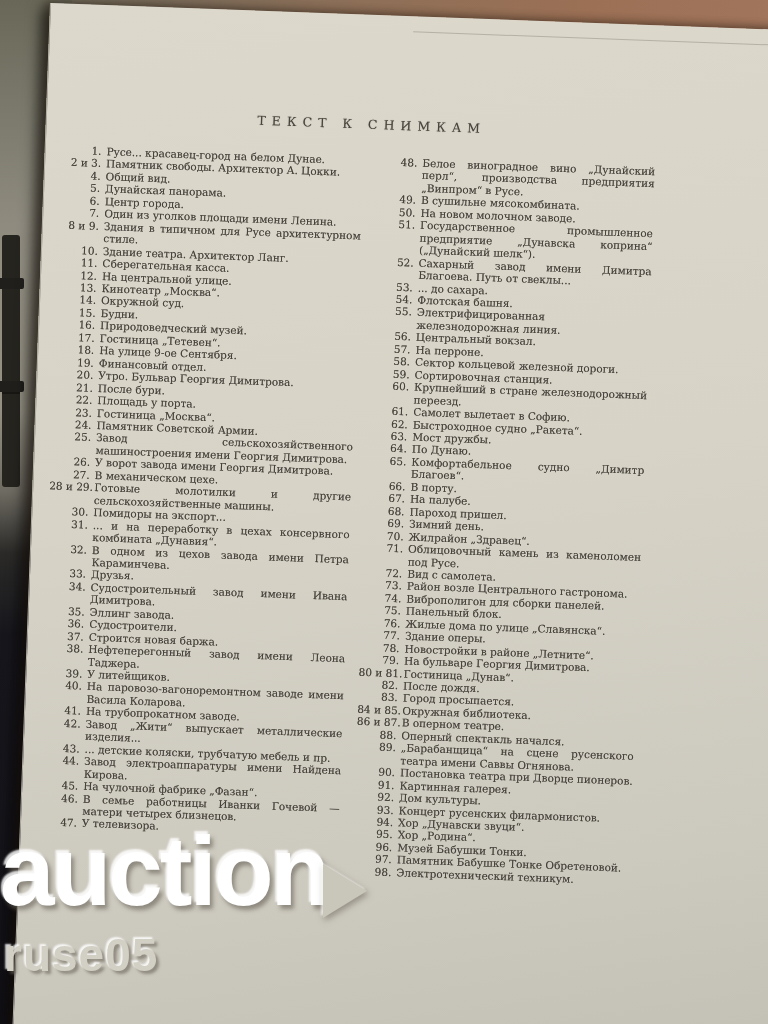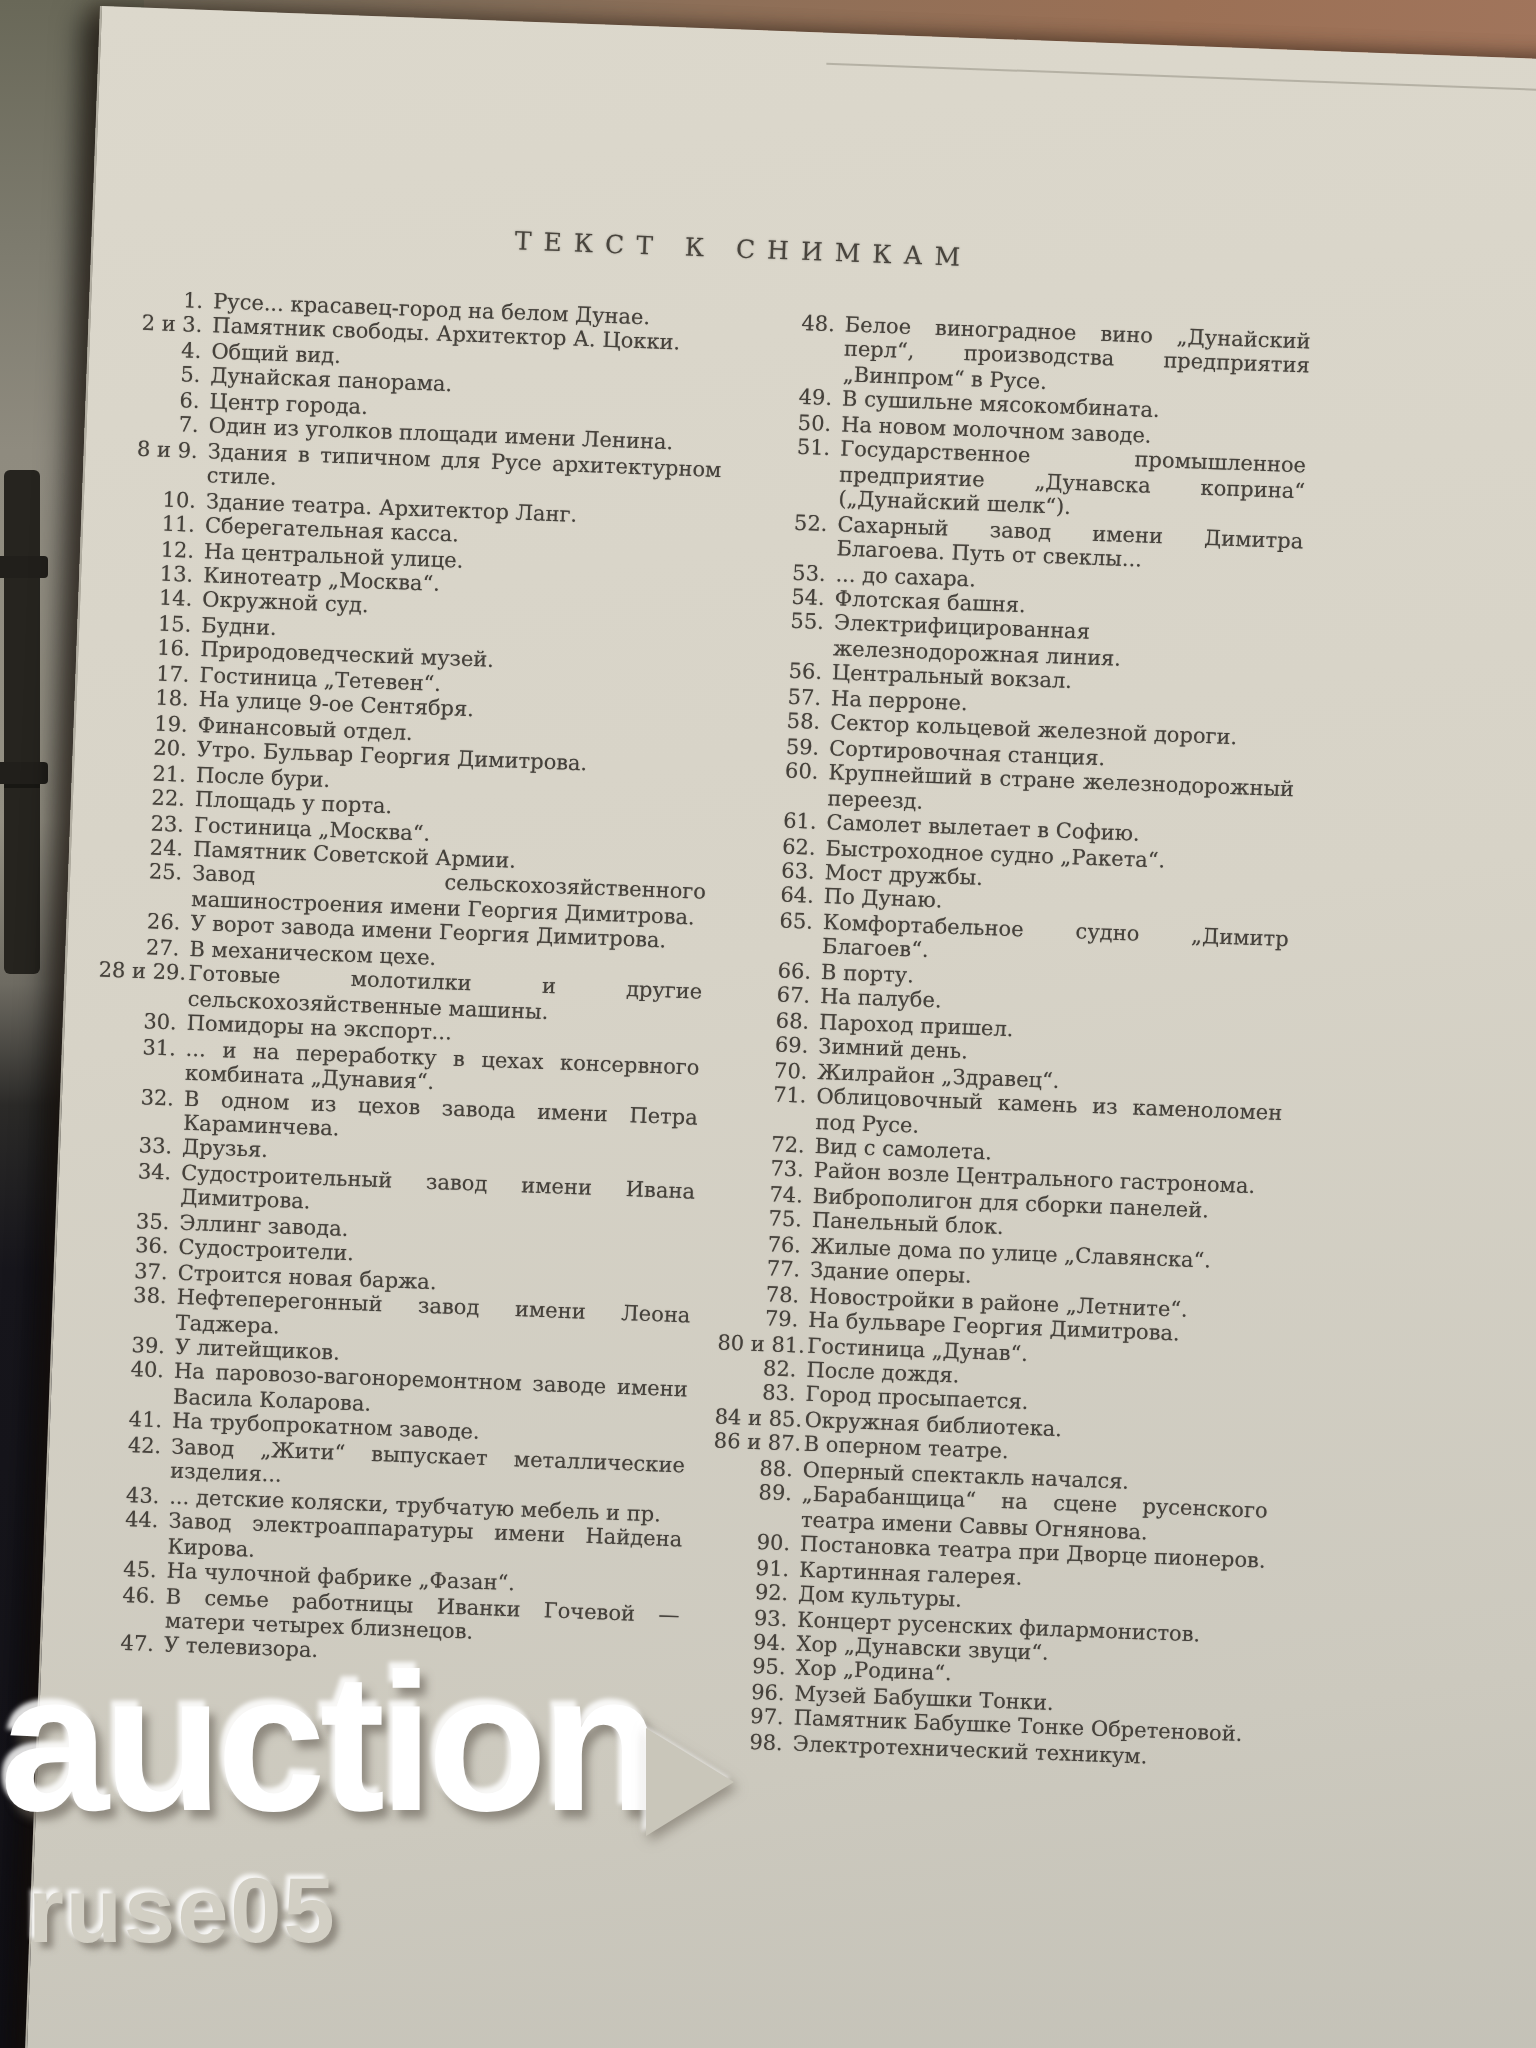--- a/index.html
+++ b/index.html
@@ -88,21 +88,21 @@
     text-shadow:-2px -3px 2px rgba(255,255,255,.85),3px 4px 4px rgba(105,99,88,.62);
   }
   .wm-play{
     width:0;height:0;margin-left:-4px;margin-bottom:2px;
     border-left:44px solid #c9c6ba;
     border-top:27px solid transparent;
     border-bottom:27px solid transparent;
     filter:drop-shadow(-2px -2px 1px rgba(255,255,255,.7)) drop-shadow(2px 3px 3px rgba(105,99,88,.55));
   }
   .wm-ruse{
-    margin:8px 0 0 14px;font-size:46px;font-weight:bold;letter-spacing:1px;
+    margin:8px 0 0 4px;font-size:46px;font-weight:bold;letter-spacing:1px;
     color:#d2cfc4;
     text-shadow:-2px -2px 2px rgba(255,255,255,.85),3px 3px 3px rgba(105,99,88,.6);
   }
 </style>
 </head>
 <body>
 
 <div class="scene">
 
   <div class="backdrop-top"></div>

